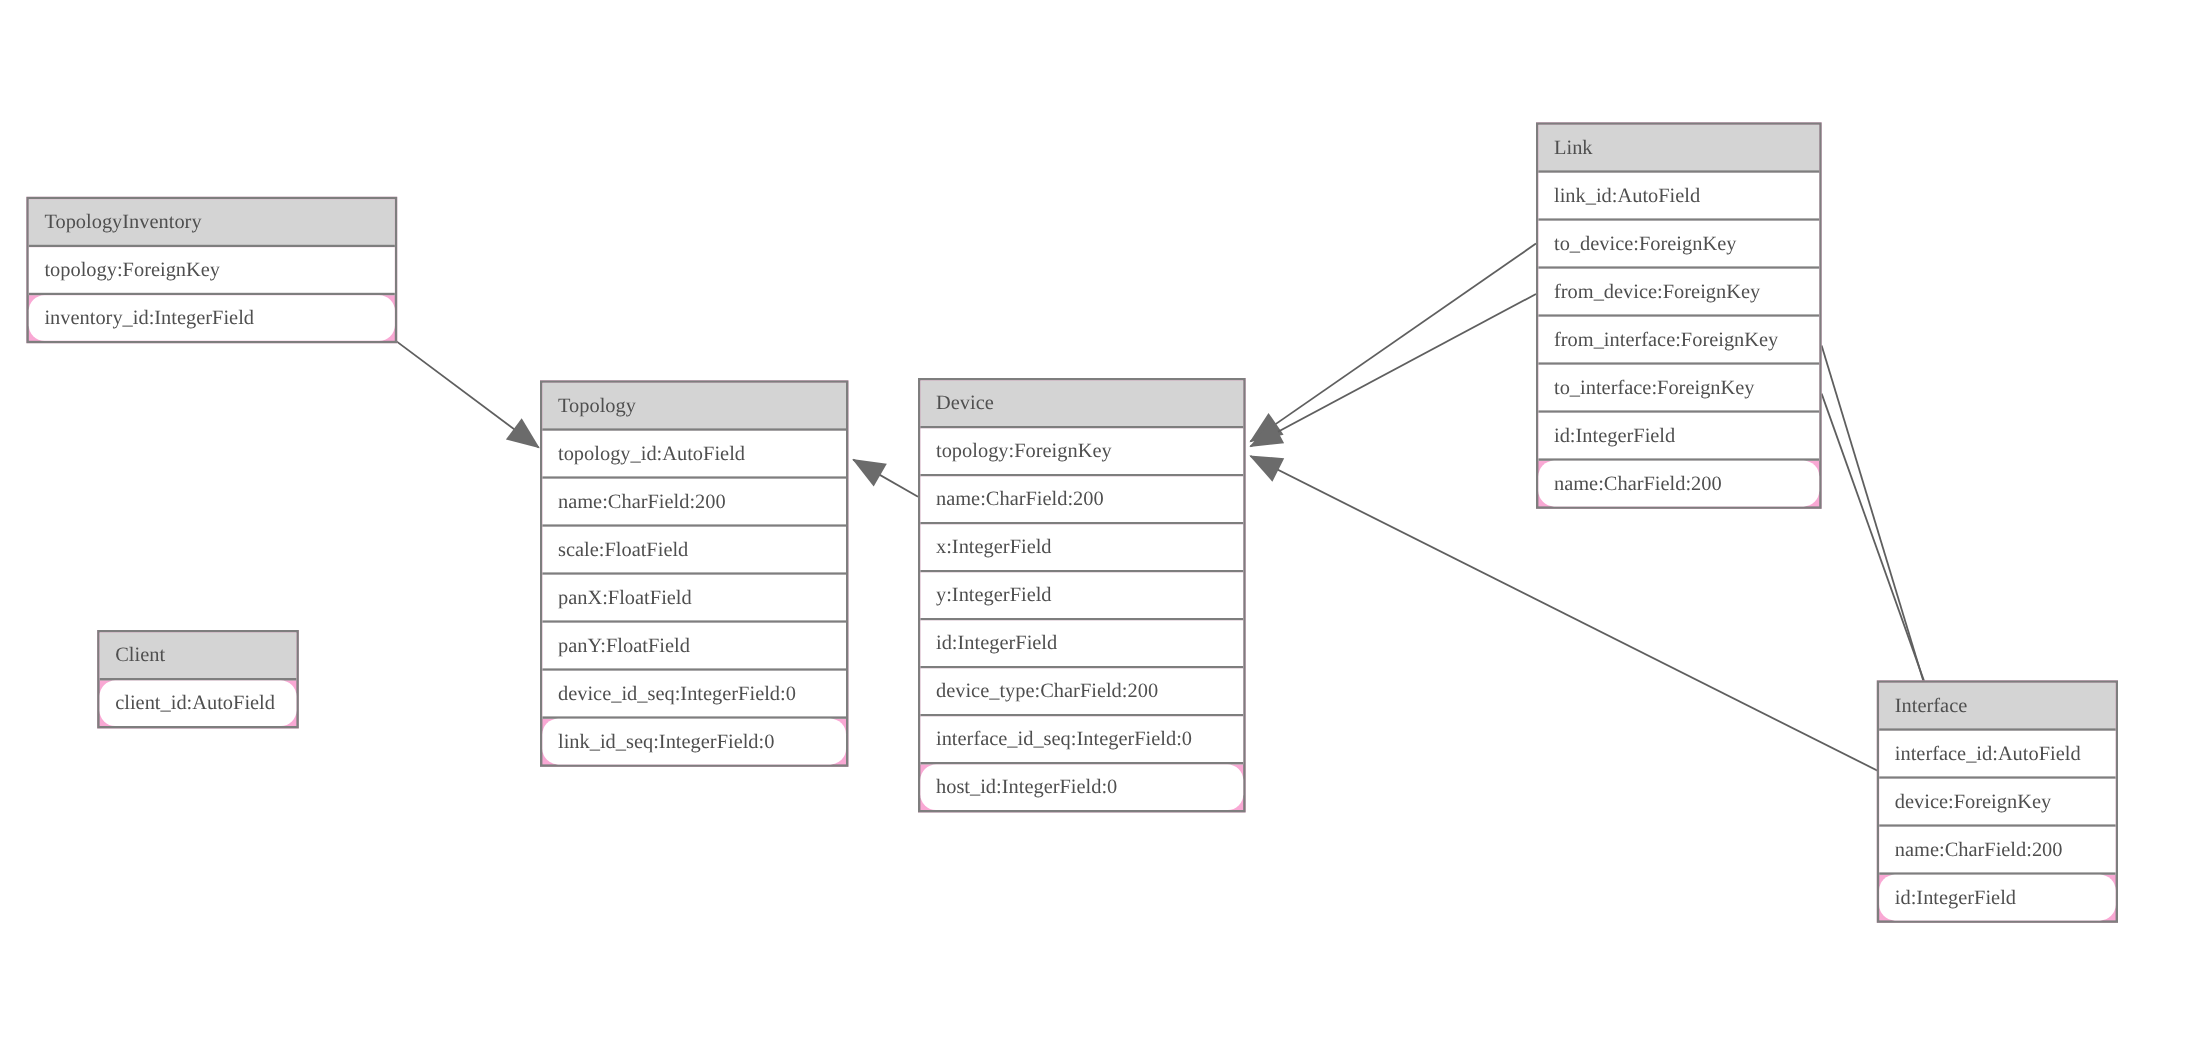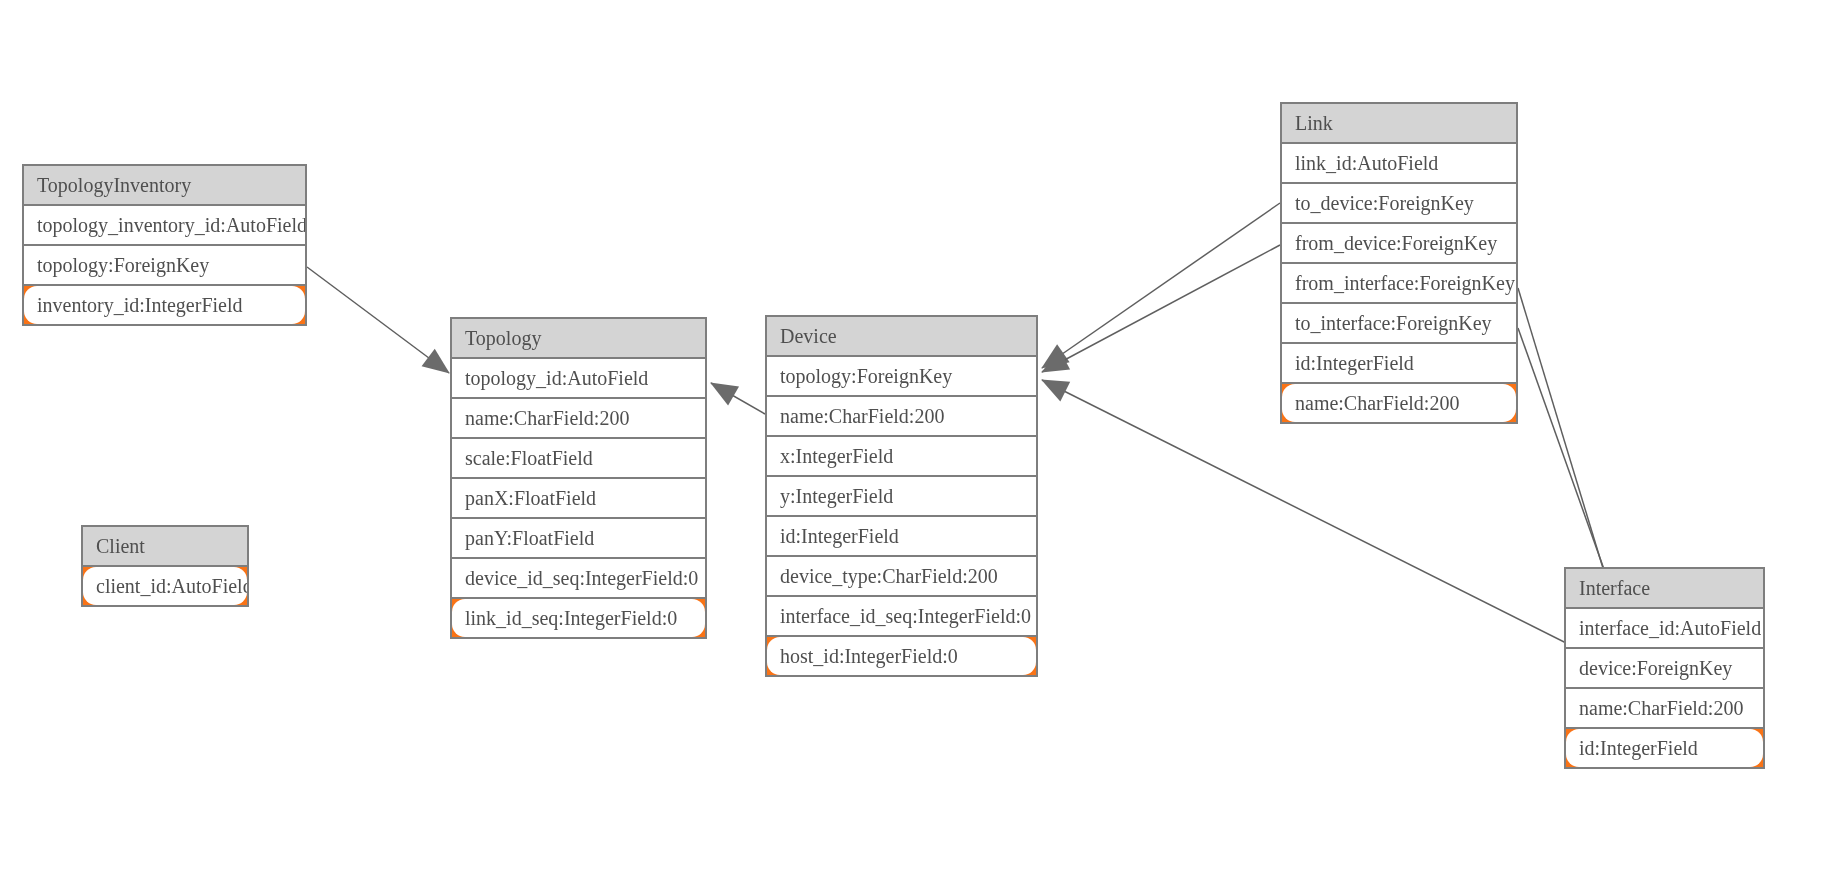--- a/index.html
+++ b/index.html
@@ -17,25 +17,25 @@
   }
   #wires {
     position: absolute;
     left: 0;
     top: 0;
     width: 1824px;
     height: 874px;
   }
   .entity {
     position: absolute;
-    background: #f97316;
+    background: #f9a8d4;
     border: 2px solid #7e7e7e;
     box-sizing: border-box;
     color: #4f4f4f;
-    font-size: 20px;
+    font-size: 17px;
   }
   .entity-header {
     height: 38px;
     line-height: 38px;
     padding: 0 0 0 13px;
     background: #d4d4d4;
     border-bottom: 2px solid #7e7e7e;
     white-space: nowrap;
     overflow: hidden;
   }
@@ -68,23 +68,22 @@
       <line x1="307" y1="267" x2="449" y2="373" marker-end="url(#arrow)"></line>
       <line x1="765" y1="414" x2="711" y2="383" marker-end="url(#arrow)"></line>
       <line x1="1280" y1="203" x2="1042" y2="368" marker-end="url(#arrow)"></line>
       <line x1="1280" y1="245" x2="1042" y2="372" marker-end="url(#arrow)"></line>
       <line x1="1612" y1="666" x2="1042" y2="380" marker-end="url(#arrow)"></line>
       <line x1="1518" y1="288" x2="1616" y2="611" marker-end="url(#arrow)"></line>
       <line x1="1518" y1="328" x2="1621" y2="617" marker-end="url(#arrow)"></line>
     </g>
   </svg>
 
-  <div class="entity" style="left:22px; top:164px; width:285px;">
+  <div class="entity" style="left:22px; top:164px; width:309px;">
     <div class="entity-header">TopologyInventory</div>
-    <div class="entity-row">topology_inventory_id:AutoField</div>
     <div class="entity-row">topology:ForeignKey</div>
     <div class="entity-row">inventory_id:IntegerField</div>
   </div>
 
   <div class="entity" style="left:450px; top:317px; width:257px;">
     <div class="entity-header">Topology</div>
     <div class="entity-row">topology_id:AutoField</div>
     <div class="entity-row">name:CharField:200</div>
     <div class="entity-row">scale:FloatField</div>
     <div class="entity-row">panX:FloatField</div>

